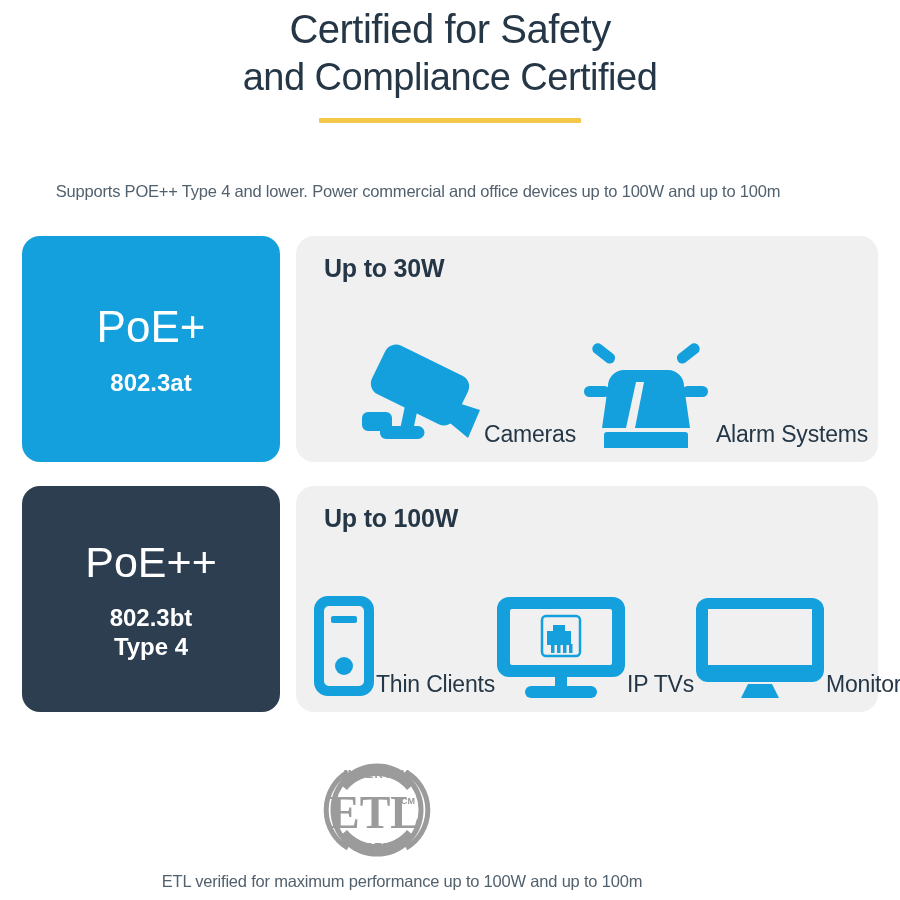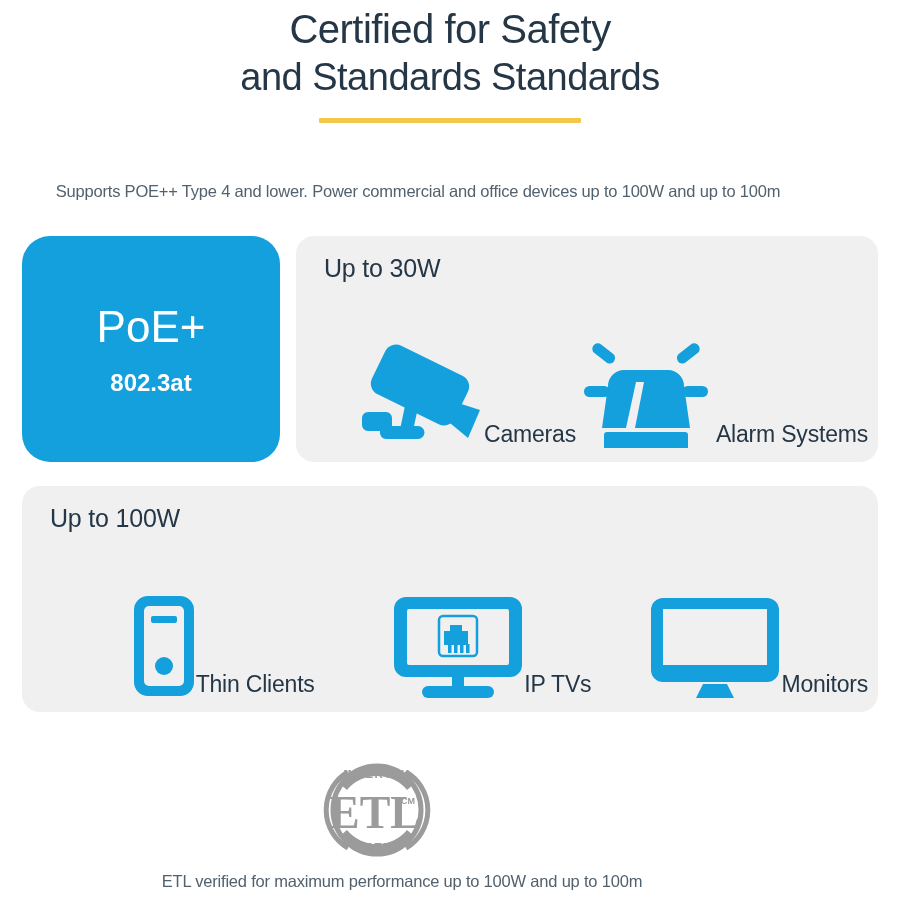--- a/index.html
+++ b/index.html
@@ -66,21 +66,21 @@
     width: 856px;
     display: flex;
     gap: 16px;
   }
   #row-1 { top: 236px; height: 226px; }
   #row-2 { top: 486px; height: 226px; }
 
   .badge {
     width: 258px;
     flex: 0 0 258px;
-    border-radius: 28px;
+    border-radius: 18px;
     display: flex;
     flex-direction: column;
     align-items: center;
     justify-content: center;
     color: #ffffff;
   }
   #badge-poe-plus { background: #13a0dc; }
   #badge-poe-plusplus { background: #2c3e50; }
 
   .badge-title {
@@ -104,21 +104,21 @@
     border-radius: 18px;
     position: relative;
     padding: 0;
   }
   .panel-heading {
     position: absolute;
     left: 28px;
     top: 18px;
     font-size: 25px;
     color: #253746;
-    font-weight: 400;
+    font-weight: 700;
     letter-spacing: -0.2px;
   }
   .items {
     position: absolute;
     left: 16px;
     right: 10px;
     top: 52px;
     bottom: 14px;
     display: flex;
     align-items: flex-end;
@@ -163,21 +163,21 @@
     color: #52616e;
     letter-spacing: -0.2px;
     white-space: nowrap;
   }
 </style>
 </head>
 <body>
 
 <div id="header">
   <div class="title-line" id="title-line-1">Certified for Safety</div>
-  <div class="title-line" id="title-line-2">and Standards Standards</div>
+  <div class="title-line" id="title-line-2">and Compliance Certified</div>
   <div id="title-underline"></div>
 </div>
 
 <div id="subtitle">Supports POE++ Type 4 and lower. Power commercial and office devices up to 100W and up to 100m</div>
 
 <div class="row" id="row-1">
 
   <div class="badge" id="badge-poe-plus">
     <div class="badge-title">PoE+</div>
     <div class="badge-sub">802.3at</div>
@@ -218,20 +218,27 @@
         </div>
         <div class="item-label">Alarm Systems</div>
       </div>
 
     </div>
   </div>
 </div>
 
 <div class="row" id="row-2">
 
+  <div class="badge" id="badge-poe-plusplus">
+    <div class="badge-title">PoE++</div>
+    <div class="badge-sub">
+      <div>802.3bt</div>
+      <div>Type 4</div>
+    </div>
+  </div>
 
   <div class="panel">
     <div class="panel-heading">Up to 100W</div>
     <div class="items">
 
       <div class="item">
         <div class="item-icon">
           <svg width="64" height="104" viewBox="0 0 64 104">
             <g fill="#13a0dc">
               <path d="M16 2 h32 a14 14 0 0 1 14 14 v72 a14 14 0 0 1 -14 14 h-32 a14 14 0 0 1 -14 -14 v-72 a14 14 0 0 1 14 -14 z

